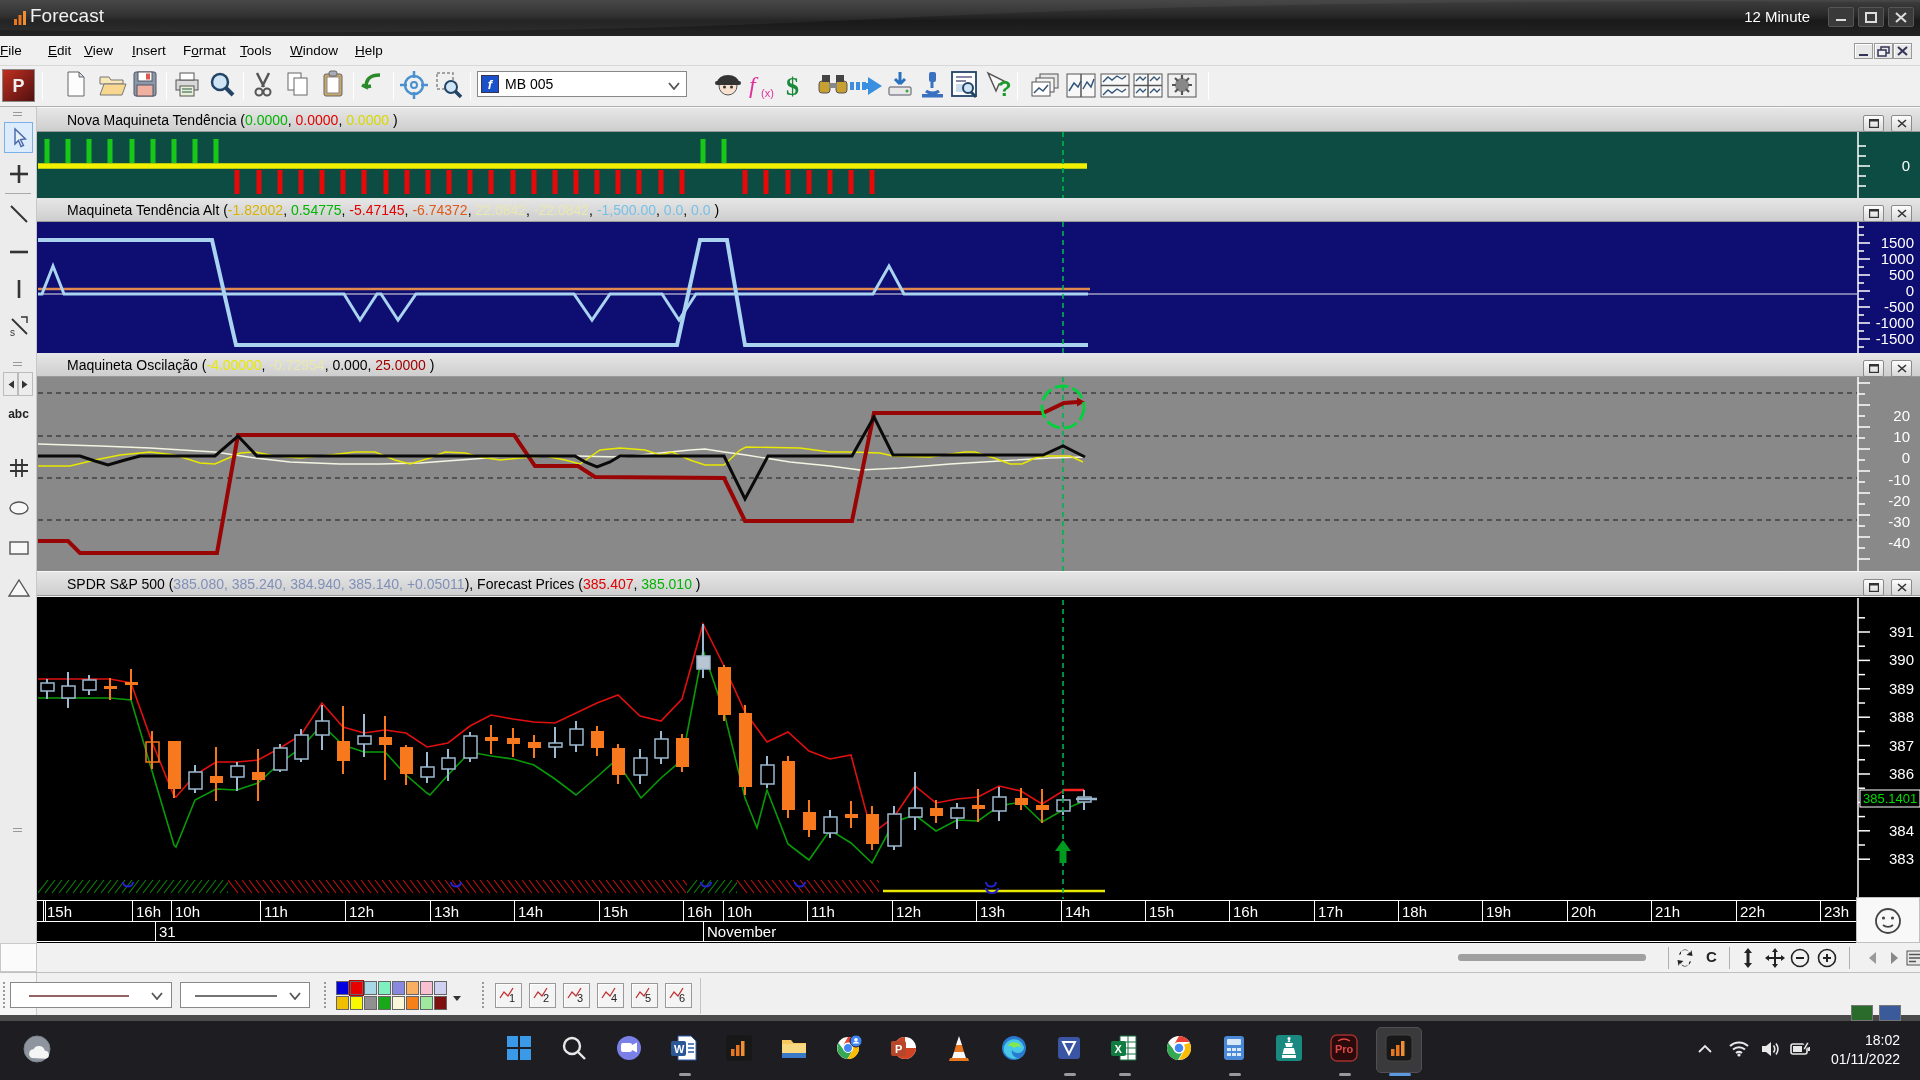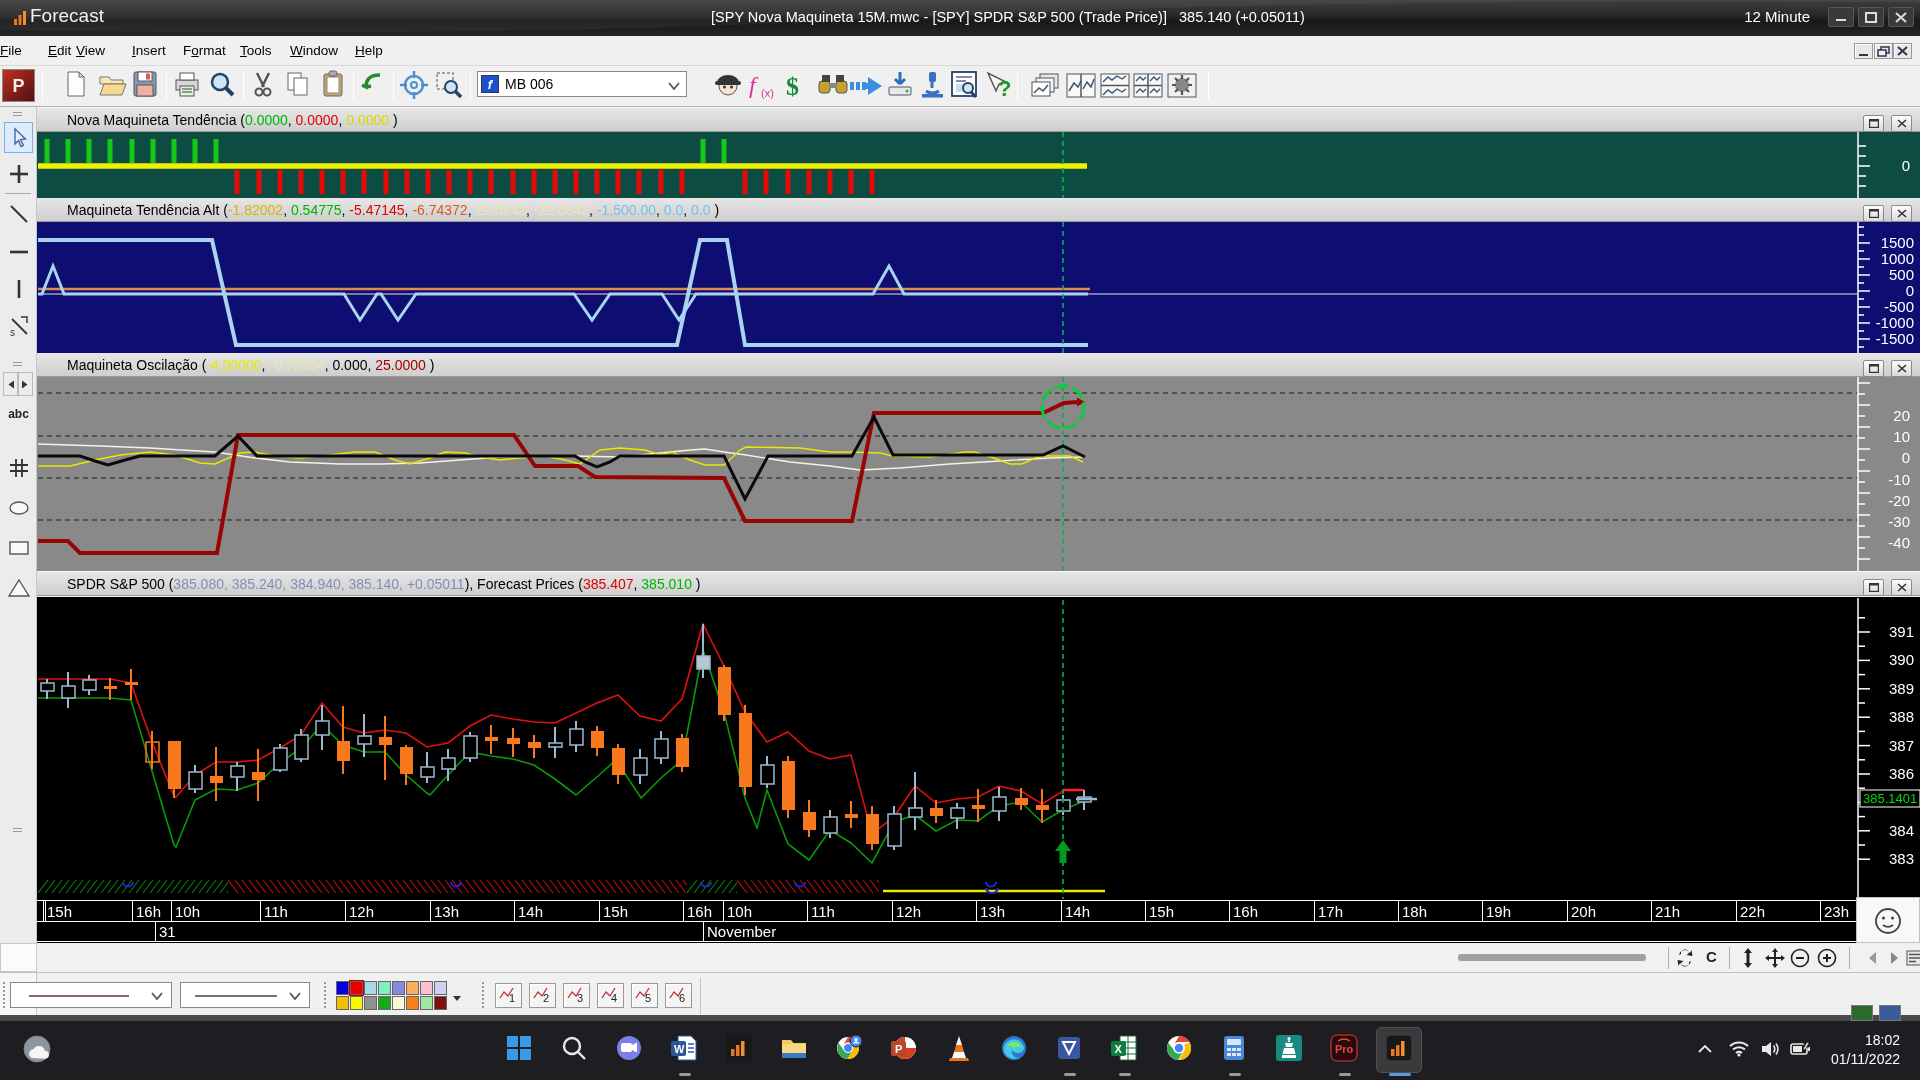--- a/index.html
+++ b/index.html
@@ -15,42 +15,41 @@
 <div style="position:absolute;left:0;top:0;width:1920px;height:36px;background:linear-gradient(#3e3e3e,#2a2a2a 40%,#191919 58%,#242424);overflow:hidden">
 <svg width="1920" height="36" style="position:absolute;left:0;top:0">
       <path d="M0 30 Q 500 38 900 18 T 1920 2 V 0 H 0 Z" fill="#ffffff" opacity="0.05"></path>
     </svg>
 <span style="position:absolute;left:14px;top:7px"><svg width="16" height="20">
         <rect x="0" y="12" width="3" height="6" fill="#e87820"></rect>
         <rect x="4.5" y="8" width="3" height="10" fill="#e87820"></rect>
         <rect x="9" y="4" width="3" height="14" fill="#f09030"></rect>
       </svg></span>
 <span style="position:absolute;left:30px;top:5px;color:#f0f0f0;font-size:19px">Forecast</span>
-<span style="position:absolute;left:96px;width:1824px;text-align:center;top:9px;color:#fff;font-size:14.5px">[SPY Nova Maquineta 15M.mwc - [SPY] SPDR S&amp;P 500 (Trade Price)]&nbsp;&nbsp;&nbsp;385.140 (+0.05011)</span>
 <span style="position:absolute;right:110px;top:8px;color:#fff;font-size:15px">12 Minute</span>
 <span class="tbtn" style="right:66px">
       <svg width="12" height="11">
         <line x1="1" y1="8" x2="11" y2="8" stroke="#ddd" stroke-width="2"></line>
       </svg>
     </span>
 <span class="tbtn" style="right:36px">
       <svg width="12" height="11">
         <rect x="1" y="1" width="10" height="9" fill="none" stroke="#ddd" stroke-width="2"></rect>
       </svg>
     </span>
 <span class="tbtn" style="right:6px">
       <svg width="12" height="11">
         <path d="M1 1 L11 10 M11 1 L1 10" stroke="#ddd" stroke-width="2"></path>
       </svg>
     </span>
 </div>
 <div style="position:absolute;left:0;top:36px;width:1920px;height:30px;background:#f0f0f0;border-bottom:1px solid #d8d8d8;font-size:13.5px;color:#000">
 <span class="mi" style="left:0"><u>F</u>ile</span>
     <span class="mi" style="left:48px"><u>E</u>dit</span>
-    <span class="mi" style="left:76px"><u>V</u>iew</span>
+    <span class="mi" style="left:84px"><u>V</u>iew</span>
     <span class="mi" style="left:132px"><u>I</u>nsert</span>
     <span class="mi" style="left:183px">F<u>o</u>rmat</span>
     <span class="mi" style="left:240px"><u>T</u>ools</span>
     <span class="mi" style="left:290px"><u>W</u>indow</span>
     <span class="mi" style="left:355px"><u>H</u>elp</span>
 <span style="position:absolute;right:47px;top:7px" class="mdib">
       <svg width="13" height="11">
         <line x1="2" y1="9" x2="11" y2="9" stroke="#335" stroke-width="2"></line>
       </svg>
     </span>
@@ -124,21 +123,21 @@
         <line x1="23" y1="16" x2="30" y2="16" stroke="#4a90d0" stroke-width="2.5"></line>
       </svg></span>
 <span style="position:absolute;left:433px;top:3px;width:34px;height:34px;display:inline-block"><svg width="32" height="32" viewBox="0 0 32 32">
         <rect x="4" y="4" width="16" height="16" fill="none" stroke="#888" stroke-dasharray="3,2" stroke-width="1.5"></rect>
         <circle cx="18" cy="18" r="6" fill="#cfe4f4" stroke="#246" stroke-width="2"></circle>
         <line x1="22" y1="22" x2="28" y2="28" stroke="#246" stroke-width="3.5"></line>
       </svg></span>
 <span class="sep" style="left:470px"></span>
 <span style="position:absolute;left:477px;top:5px;width:210px;height:26px;background:#fff;border:1px solid #888">
 <span style="position:absolute;left:3px;top:3px;width:18px;height:18px;background:#1a50c8;border:1px solid #335;color:#fff;font-size:13px;font-style:italic;text-align:center;line-height:18px;font-weight:bold">f</span>
-<span style="position:absolute;left:27px;top:4px;font-size:14px;color:#000">MB 006</span>
+<span style="position:absolute;left:27px;top:4px;font-size:14px;color:#000">MB 005</span>
 <svg width="12" height="8" style="position:absolute;right:6px;top:10px">
         <path d="M1 1 L6 7 L11 1" fill="none" stroke="#555" stroke-width="1.8"></path>
       </svg>
     </span>
 <span style="position:absolute;left:712px;top:3px;width:34px;height:34px;display:inline-block"><svg width="32" height="32" viewBox="0 0 32 32">
         <circle cx="16" cy="17" r="9" fill="#f8e0d0" stroke="#555"></circle>
         <path d="M5 14 a11 8 0 0 1 22 0 z" fill="#333"></path>
         <rect x="3" y="12" width="26" height="4" rx="2" fill="#333"></rect>
         <circle cx="12.5" cy="18" r="1.5" fill="#333"></circle>
         <circle cx="19.5" cy="18" r="1.5" fill="#333"></circle>

